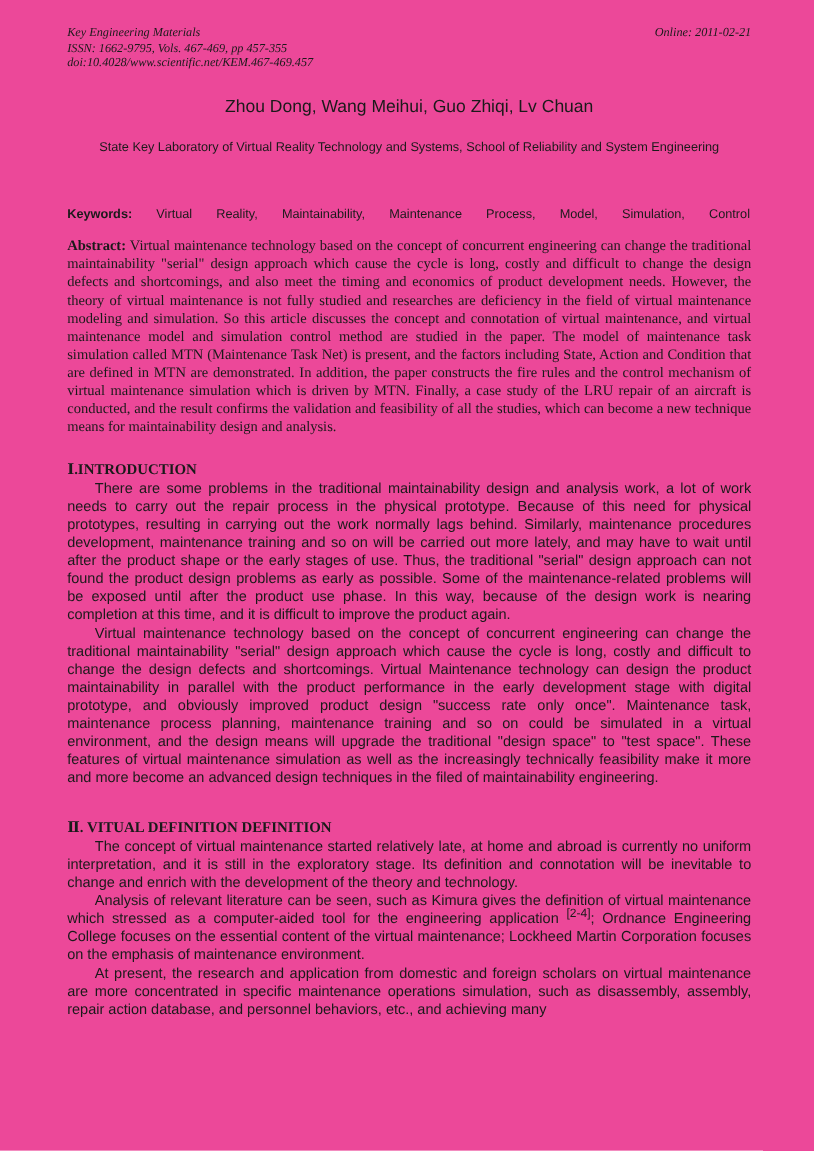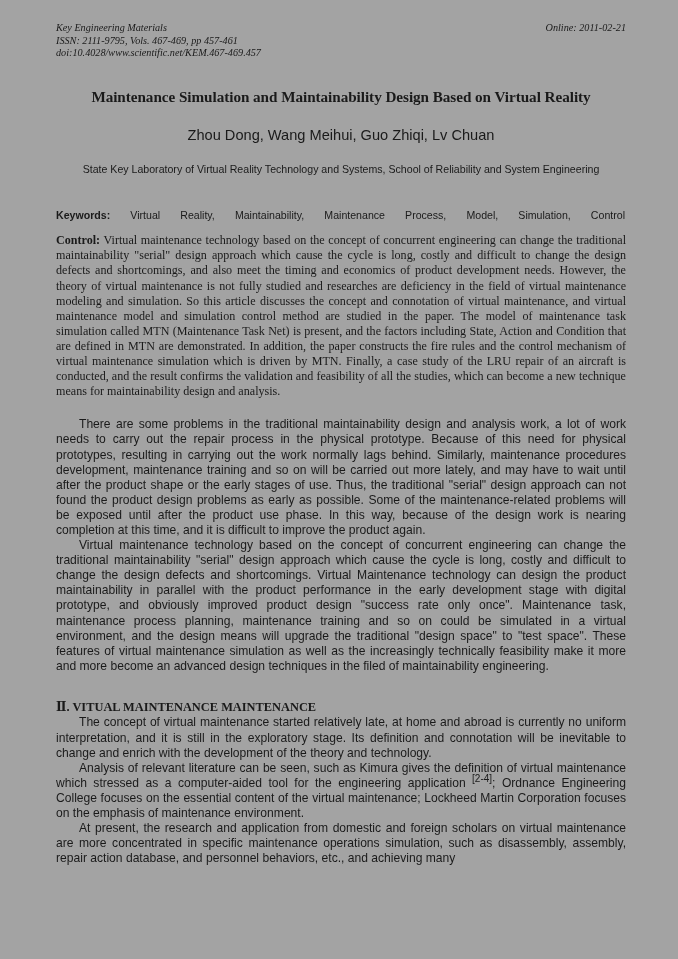--- a/index.html
+++ b/index.html
@@ -13,21 +13,21 @@
     overflow: hidden;
     font-family: "Liberation Serif", serif;
     color: #1a1a1a;
     -webkit-font-smoothing: antialiased;
   }
 
   .page {
     position: relative;
     width: 678px;
     height: 959px;
-    background: #a3a3a3;
+    background: #ec4899;
     box-sizing: border-box;
     padding: 22px 52px 0 56px;
   }
 
   
   .journal-header {
     font-family: "Liberation Serif", serif;
     font-style: italic;
     font-size: 10.2px;
     line-height: 12.6px;
@@ -71,21 +71,21 @@
     line-height: 15.5px;
     padding: 0 10px;
   }
   .affil-line {
     margin-top: 14px;
   }
   .affil-line.first { margin-top: 18px; }
 
   
   .keywords {
-    margin-top: 31px;
+    margin-top: 41px;
     font-family: "Liberation Sans", sans-serif;
     font-size: 10.6px;
     line-height: 14px;
     text-align: justify;
     text-align-last: justify;
     padding-right: 1px;
   }
   .keywords .lbl {
     font-weight: bold;
   }
@@ -137,49 +137,51 @@
 </head>
 <body>
 
 <div class="page">
 
   <div class="journal-header">
     <div class="jh-row">
       <span class="jh-left">Key Engineering Materials</span>
       <span class="jh-right">Online: 2011-02-21</span>
     </div>
-    <div class="jh-line">ISSN: 2111-9795, Vols. 467-469, pp 457-461</div>
+    <div class="jh-line">ISSN: 1662-9795, Vols. 467-469, pp 457-355</div>
     <div class="jh-line">doi:10.4028/www.scientific.net/KEM.467-469.457</div>
   </div>
 
-  <h1 class="paper-title">Maintenance Simulation and Maintainability Design Based on Virtual Reality</h1>
 
   <div class="authors">Zhou Dong, Wang Meihui, Guo Zhiqi, Lv Chuan</div>
 
   <div class="affil">
     <div class="affil-line first">State Key Laboratory of Virtual Reality Technology and Systems, School of Reliability and System Engineering</div>
   </div>
 
   <div class="keywords">
     <span class="lbl">Keywords:</span>
     <span>Virtual Reality, Maintainability, Maintenance Process, Model, Simulation, Control</span>
   </div>
 
   <div class="abstract">
-    <span class="lbl">Control:</span>
+    <span class="lbl">Abstract:</span>
     <span>Virtual maintenance technology based on the concept of concurrent engineering can change the traditional maintainability "serial" design approach which cause the cycle is long, costly and difficult to change the design defects and shortcomings, and also meet the timing and economics of product development needs. However, the theory of virtual maintenance is not fully studied and researches are deficiency in the field of virtual maintenance modeling and simulation. So this article discusses the concept and connotation of virtual maintenance, and virtual maintenance model and simulation control method are studied in the paper. The model of maintenance task simulation called MTN (Maintenance Task Net) is present, and the factors including State, Action and Condition that are defined in MTN are demonstrated. In addition, the paper constructs the fire rules and the control mechanism of virtual maintenance simulation which is driven by MTN. Finally, a case study of the LRU repair of an aircraft is conducted, and the result confirms the validation and feasibility of all the studies, which can become a new technique means for maintainability design and analysis.</span>
   </div>
 
   <div class="intro-block">
+    <div class="sec-heading">
+      <span class="numeral">Ⅰ</span><span>.INTRODUCTION</span>
+    </div>
     <p class="para">There are some problems in the traditional maintainability design and analysis work, a lot of work needs to carry out the repair process in the physical prototype. Because of this need for physical prototypes, resulting in carrying out the work normally lags behind. Similarly, maintenance procedures development, maintenance training and so on will be carried out more lately, and may have to wait until after the product shape or the early stages of use. Thus, the traditional "serial" design approach can not found the product design problems as early as possible. Some of the maintenance-related problems will be exposed until after the product use phase. In this way, because of the design work is nearing completion at this time, and it is difficult to improve the product again.</p>
     <p class="para">Virtual maintenance technology based on the concept of concurrent engineering can change the traditional maintainability "serial" design approach which cause the cycle is long, costly and difficult to change the design defects and shortcomings. Virtual Maintenance technology can design the product maintainability in parallel with the product performance in the early development stage with digital prototype, and obviously improved product design "success rate only once". Maintenance task, maintenance process planning, maintenance training and so on could be simulated in a virtual environment, and the design means will upgrade the traditional "design space" to "test space". These features of virtual maintenance simulation as well as the increasingly technically feasibility make it more and more become an advanced design techniques in the filed of maintainability engineering.</p>
   </div>
 
   <div class="sec2-block">
     <div class="sec-heading">
-      <span class="numeral">Ⅱ</span><span>.  VITUAL MAINTENANCE MAINTENANCE</span>
+      <span class="numeral">Ⅱ</span><span>.  VITUAL DEFINITION DEFINITION</span>
     </div>
     <p class="para">The concept of virtual maintenance started relatively late, at home and abroad is currently no uniform interpretation, and it is still in the exploratory stage. Its definition and connotation will be inevitable to change and enrich with the development of the theory and technology.</p>
     <p class="para"><span>Analysis of relevant literature can be seen, such as Kimura gives the definition of virtual maintenance which stressed as a computer-aided tool for the engineering application </span><span class="sup">[2-4]</span><span>; Ordnance Engineering College focuses on the essential content of the virtual maintenance; Lockheed Martin Corporation focuses on the emphasis of maintenance environment.</span></p>
     <p class="para">At present, the research and application from domestic and foreign scholars on virtual maintenance are more concentrated in specific maintenance operations simulation, such as disassembly, assembly, repair action database, and personnel behaviors, etc., and achieving many</p>
   </div>
 
 </div>
 
 </body></html>

